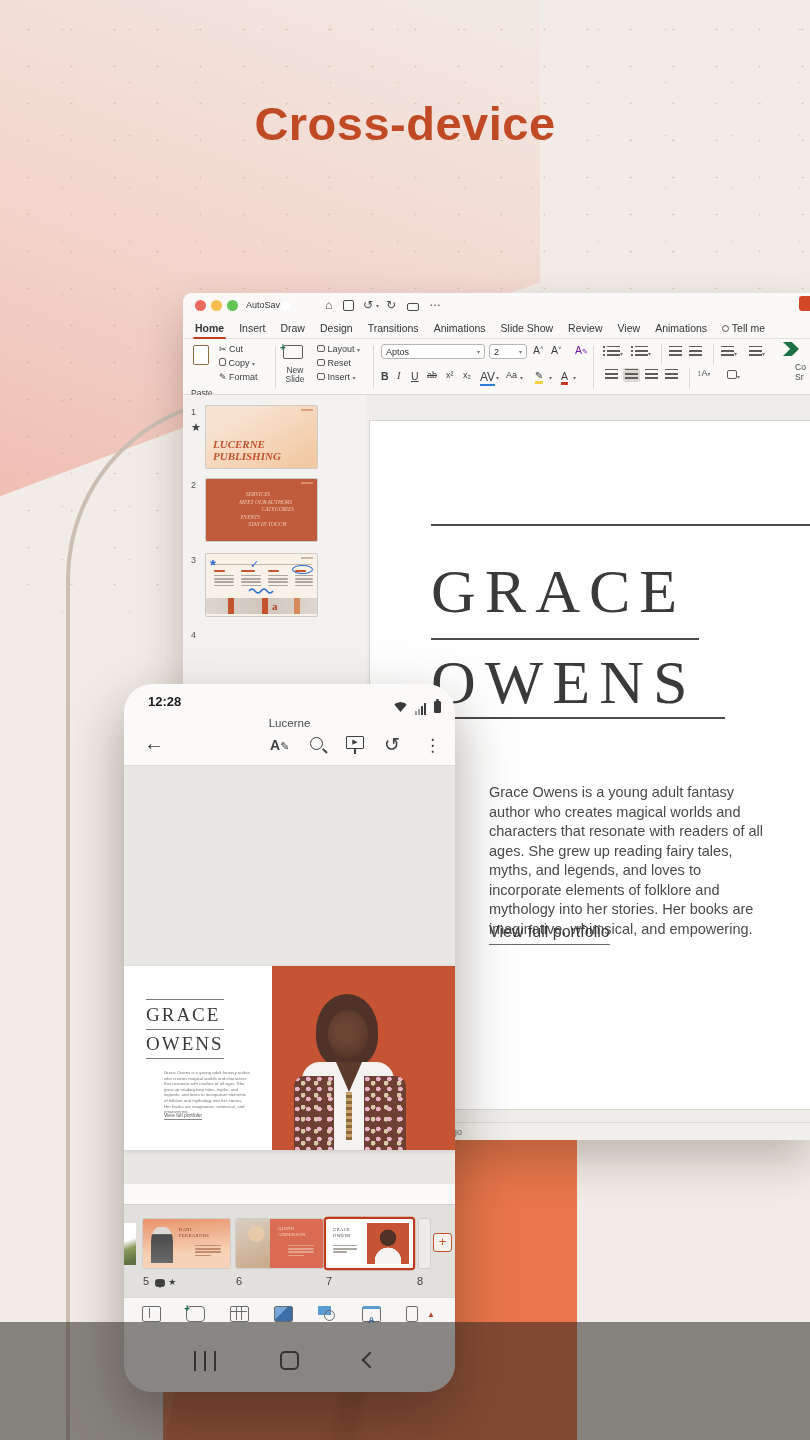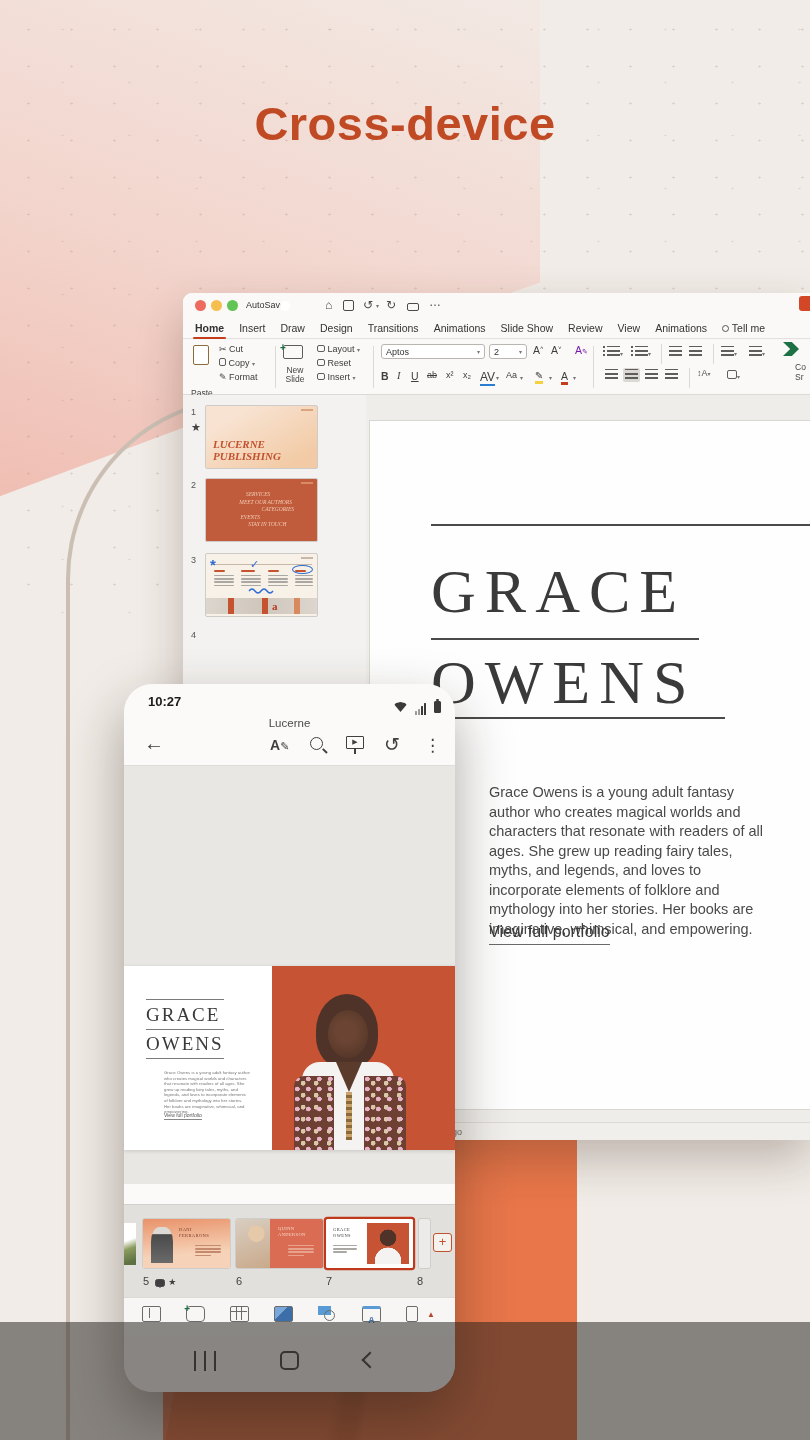--- a/index.html
+++ b/index.html
@@ -309,21 +309,21 @@
       <div class="rule" style="left:61px;top:296px;width:294px"></div>
       <div class="abs" style="left:119px;top:362px;width:286px;font-size:14.5px;line-height:19.5px;color:#4A4A4A">Grace Owens is a young adult fantasy author who creates magical worlds and characters that resonate with readers of all ages. She grew up reading fairy tales, myths, and legends, and loves to incorporate elements of folklore and mythology into her stories. Her books are imaginative, whimsical, and empowering.</div>
       <div class="abs" style="left:119px;top:502px;font-size:16px;color:#3A3A3A;border-bottom:1.5px solid #6a6a6a;padding-bottom:3px">View full portfolio</div>
     </div>
 
     <div class="abs" id="statusbar"><span>go</span></div>
   </div>
 
   <div class="abs" id="phone">
     <div class="abs" id="p-status">
-      <span class="abs" id="p-time">10:27</span>
+      <span class="abs" id="p-time">12:28</span>
       <span class="abs" style="right:48px;top:4px"><span id="wifi"></span></span>
       <span class="abs" style="right:28px;top:3px">
         <span class="bar" style="height:4px;background:#9a9a9a"></span><span class="bar" style="height:6px;background:#9a9a9a"></span><span class="bar" style="height:9px"></span><span class="bar" style="height:12px"></span>
       </span>
       <span class="abs" style="right:14px;top:3px"><span id="battery"></span></span>
     </div>
     <div class="abs" id="p-doc-title">Lucerne</div>
 
     <div class="abs" style="left:20px;top:48px;font-size:20px;color:#3a3a3a">←</div>
     <span class="abs p-ic" style="left:146px;top:51px"><b style="font-size:14px">A</b><span style="font-size:11px">✎</span></span>

